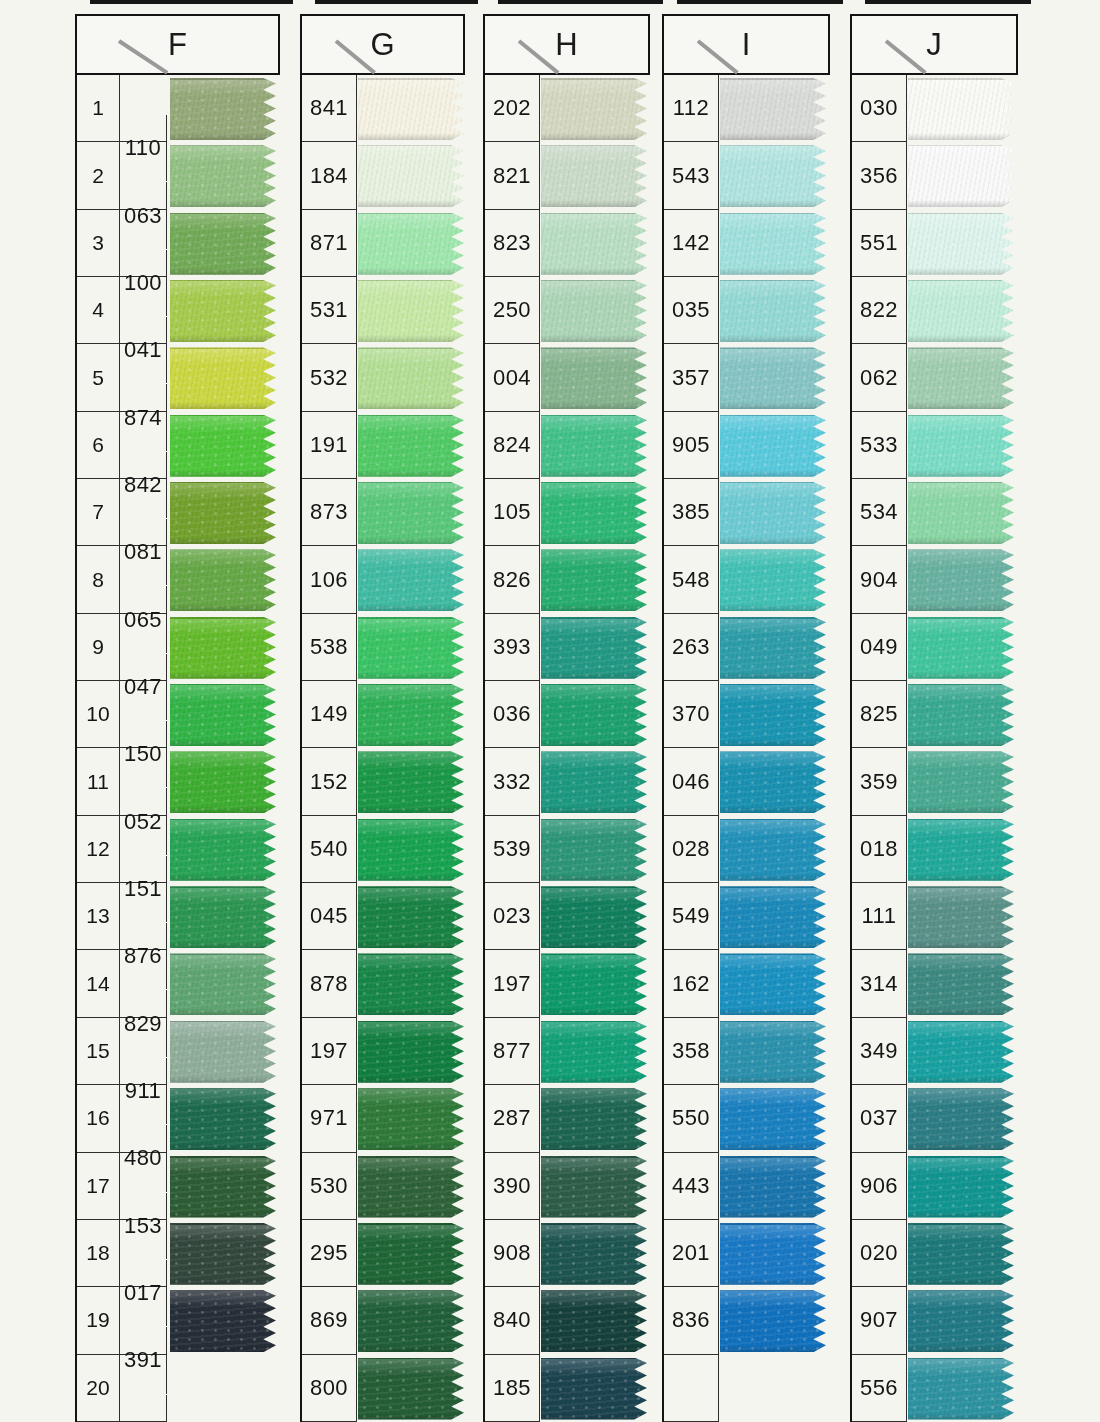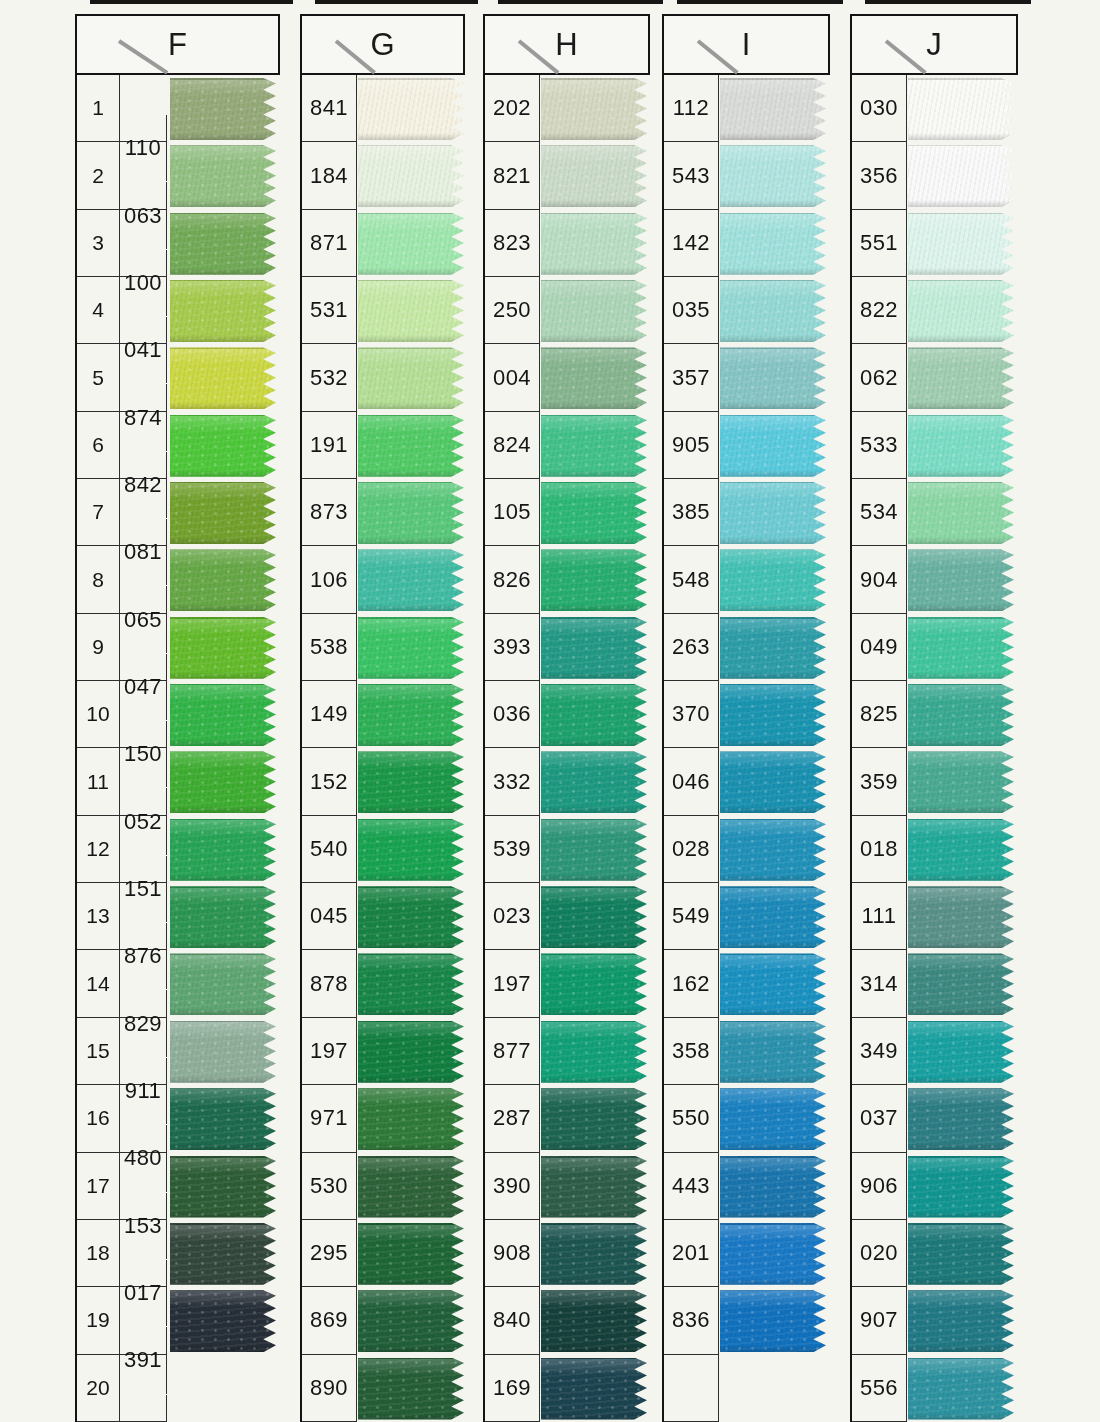--- a/index.html
+++ b/index.html
@@ -343,21 +343,21 @@
     <span class="code">295</span>
   </div>
 
   <div class="cellrow">
 
     <span class="code">869</span>
   </div>
 
   <div class="cellrow">
 
-    <span class="code">890</span>
+    <span class="code">800</span>
   </div>
 </div>
     <div class="swatches">
         <div class="swatch-slot">
           <div class="swatch" style="background-color: rgb(245, 242, 227);"></div>
         </div>
         <div class="swatch-slot">
           <div class="swatch" style="background-color: rgb(231, 241, 223);"></div>
         </div>
         <div class="swatch-slot">
@@ -515,21 +515,21 @@
     <span class="code">908</span>
   </div>
 
   <div class="cellrow">
 
     <span class="code">840</span>
   </div>
 
   <div class="cellrow">
 
-    <span class="code">169</span>
+    <span class="code">185</span>
   </div>
 </div>
     <div class="swatches">
         <div class="swatch-slot">
           <div class="swatch" style="background-color: rgb(213, 216, 193);"></div>
         </div>
         <div class="swatch-slot">
           <div class="swatch" style="background-color: rgb(203, 219, 201);"></div>
         </div>
         <div class="swatch-slot">

